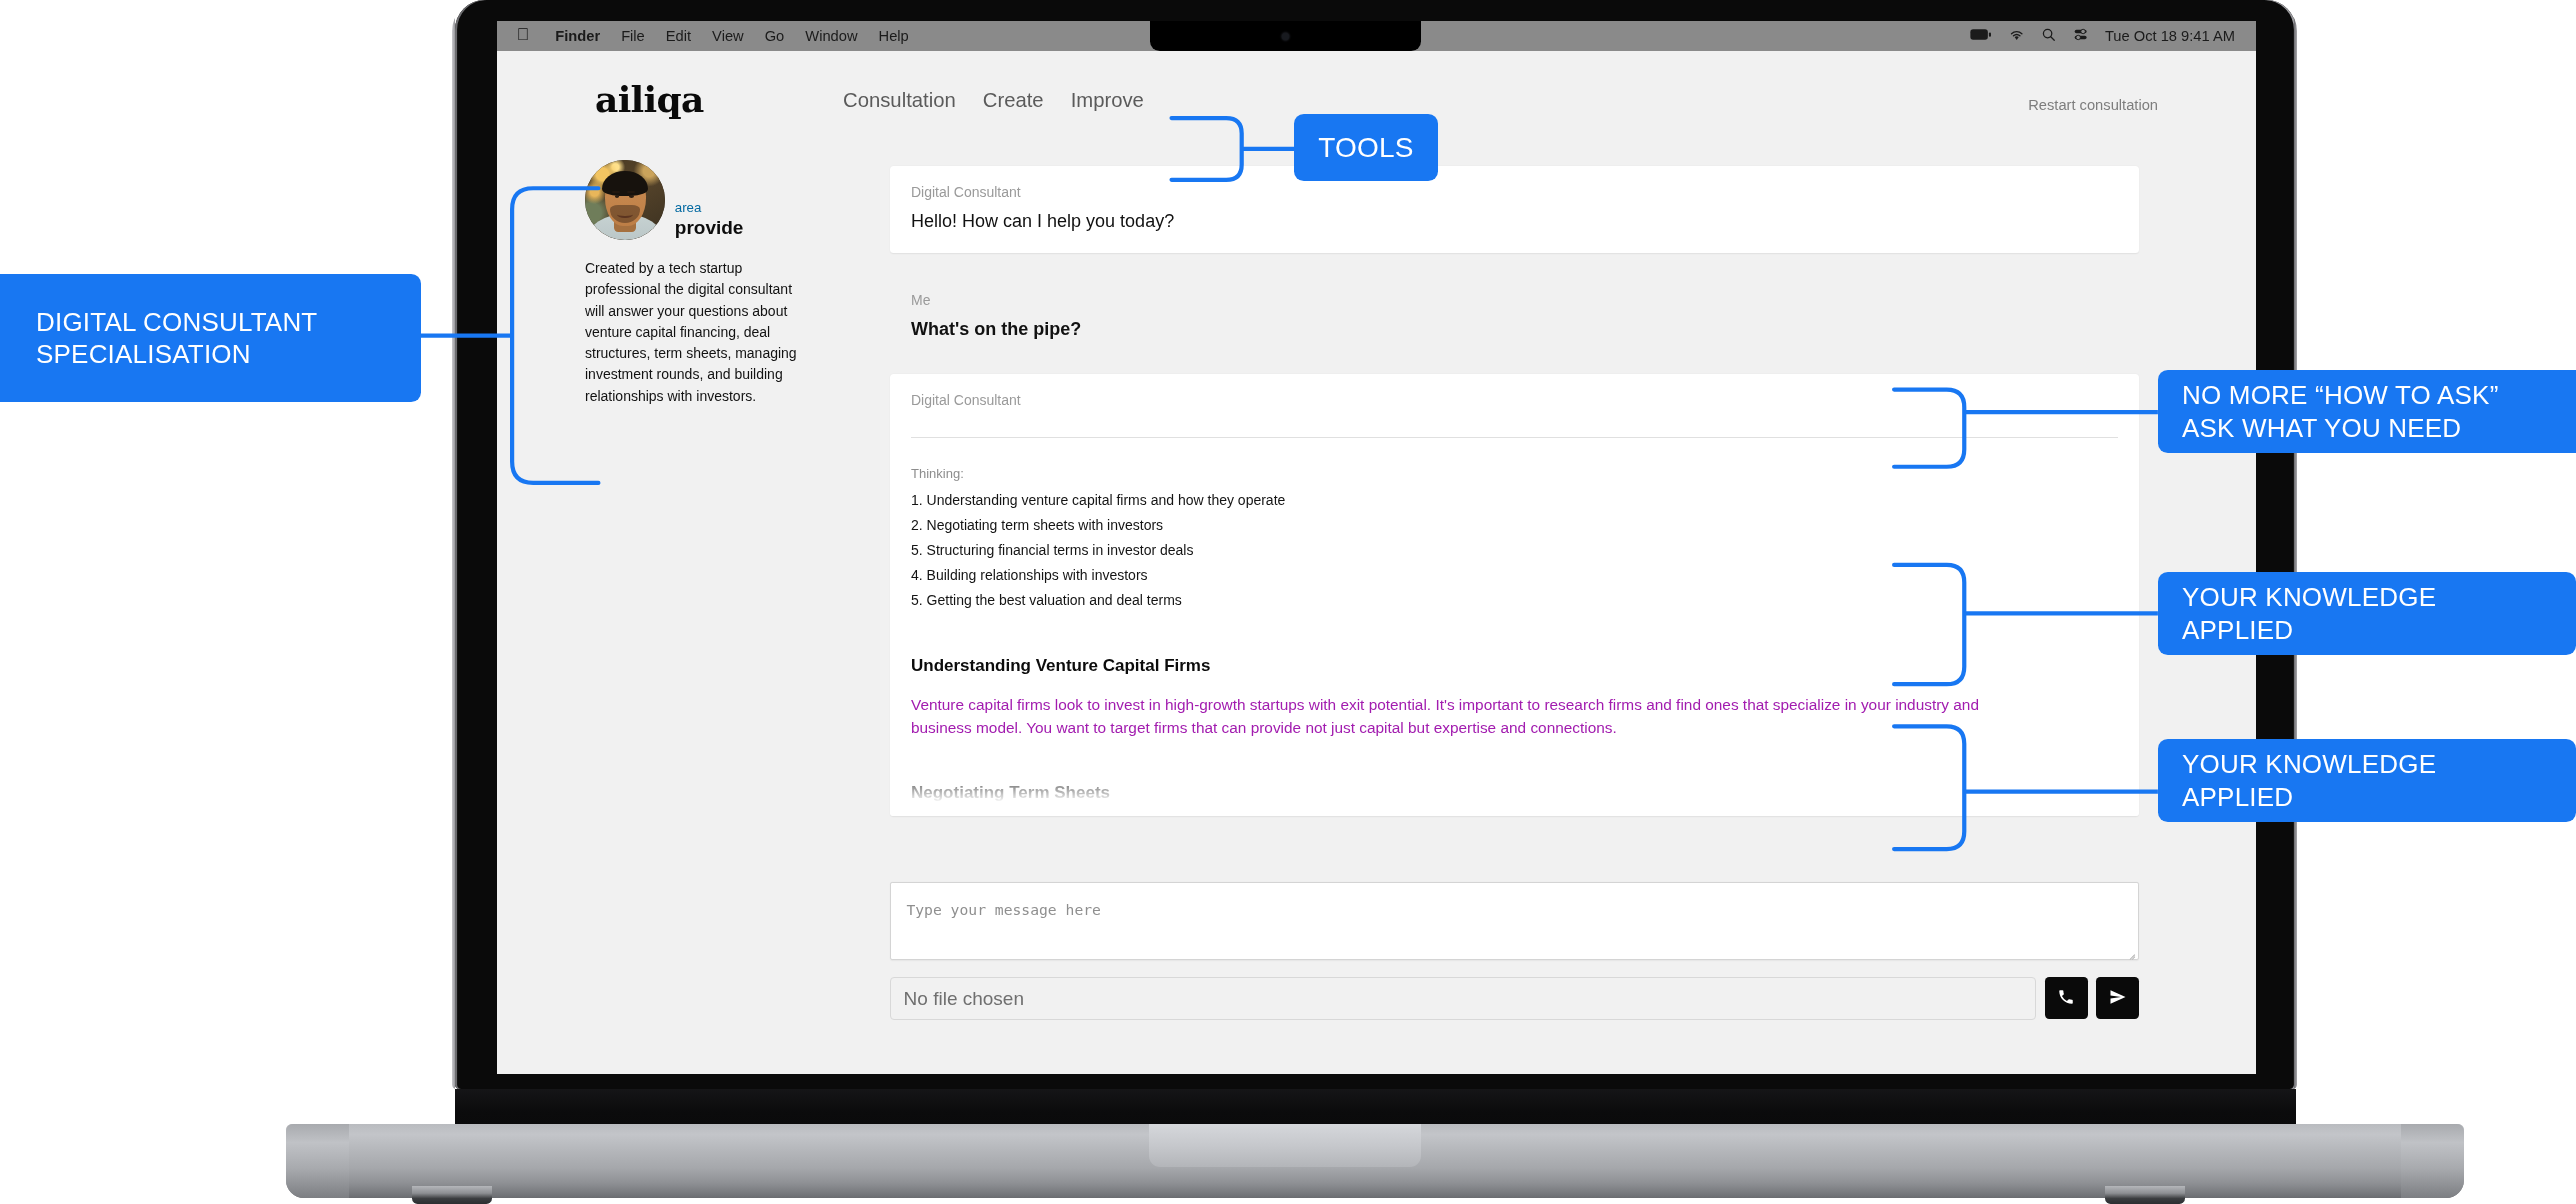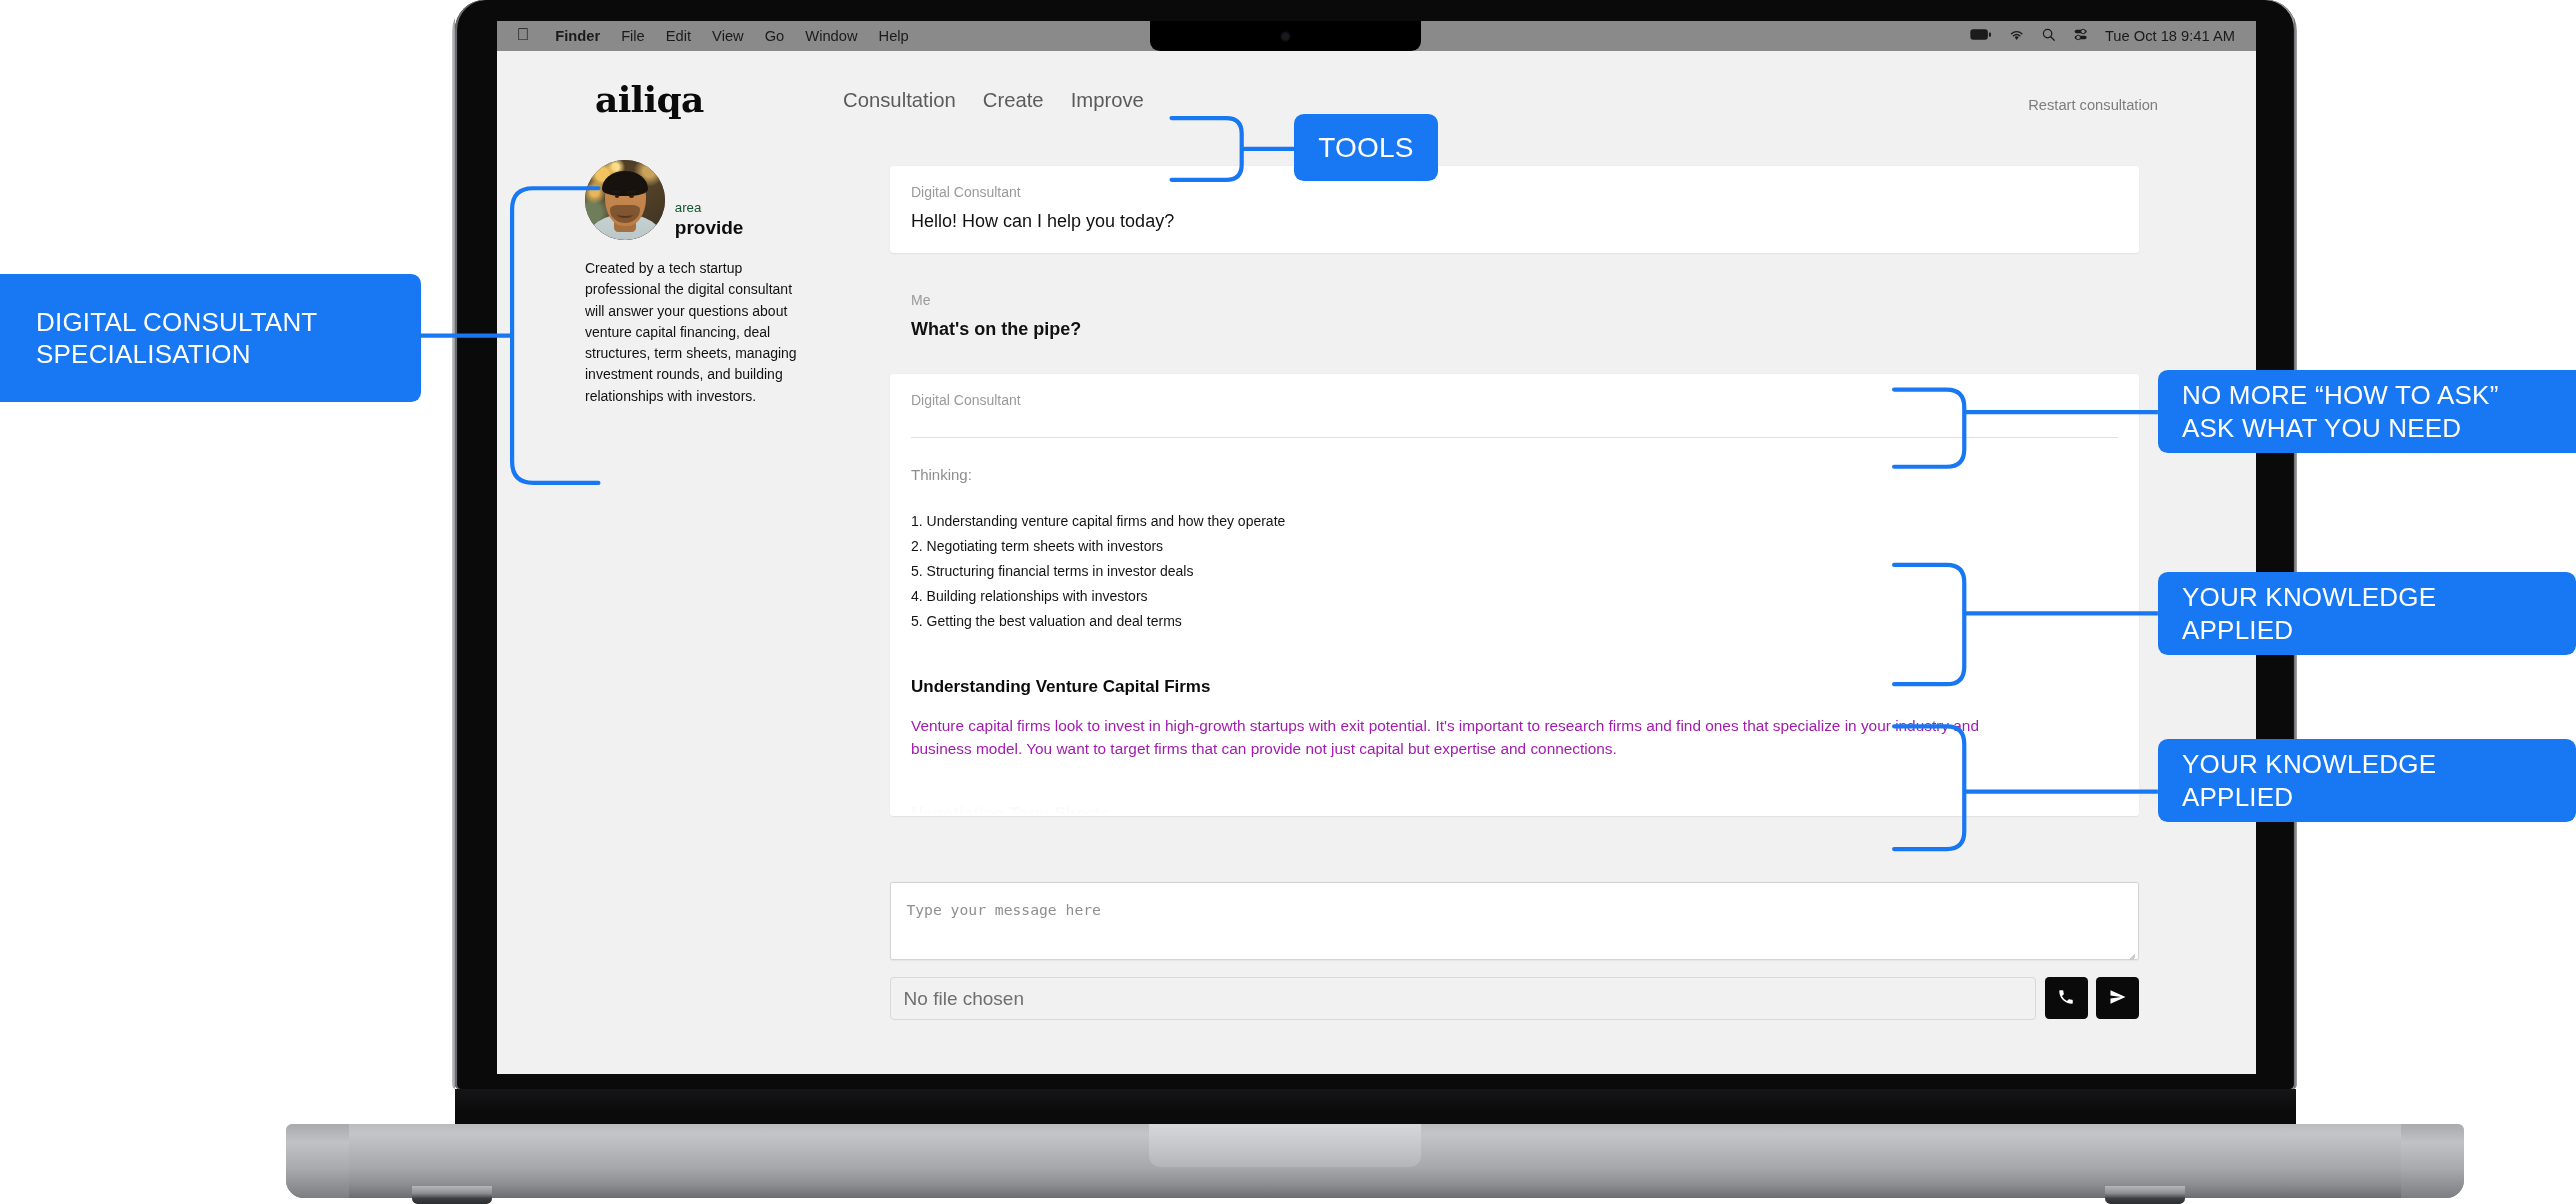--- a/index.html
+++ b/index.html
@@ -272,21 +272,21 @@
     width:15.4px; height:4.9px;
     border-bottom:2.1px solid #5c3520; border-radius: 0 0 50% 50%;
   }
   .avatar .beard {
     position:absolute; left:50%; margin-left:-14.7px; top:45px;
     width:29.5px; height:18px;
     background: rgba(40,26,16,0.42);
     border-radius: 30% 30% 55% 55% / 25% 25% 80% 80%;
   }
   .sb-meta { padding-bottom: 1.4px; }
-  .sb-area-label { font-size: 13.3px; color: #14532d; margin-bottom: 1.4px; }
+  .sb-area-label { font-size: 13.3px; color: #0369a1; margin-bottom: 1.4px; }
   .sb-area-value { font-size: 19px; font-weight: bold; color: #0d0d0d; }
   .sb-desc {
     margin-top: 18px;
     font-size: 14px;
     line-height: 1.52;
     color: #121212;
     width: 224px;
   }
 
   
@@ -316,21 +316,21 @@
     padding: 18px 21px 0 21px;
     position: relative;
     height: 424px;
     overflow: hidden;
   }
   .answer-rule {
     border: none;
     border-top: 0.7px solid #e0e0e0;
     margin: 29.5px 0 0 0;
   }
-  .thinking-label { font-size: 15px; color: #8d8d8d; margin: 28px 0 26px 0; }
+  .thinking-label { font-size: 13px; color: #8d8d8d; margin: 28px 0 7px 0; }
   .think-list { font-size: 14px; color: #141414; line-height: 1.78; }
   .section-h {
     font-size: 17px;
     font-weight: bold;
     color: #0c0c0c;
     margin: 43px 0 17px 0;
   }
   .section-p {
     font-size: 15.4px;
     line-height: 1.52;

